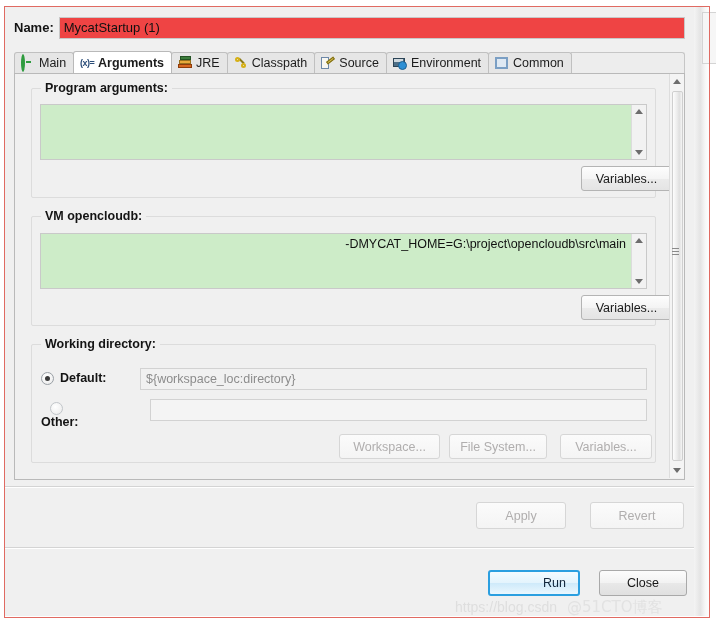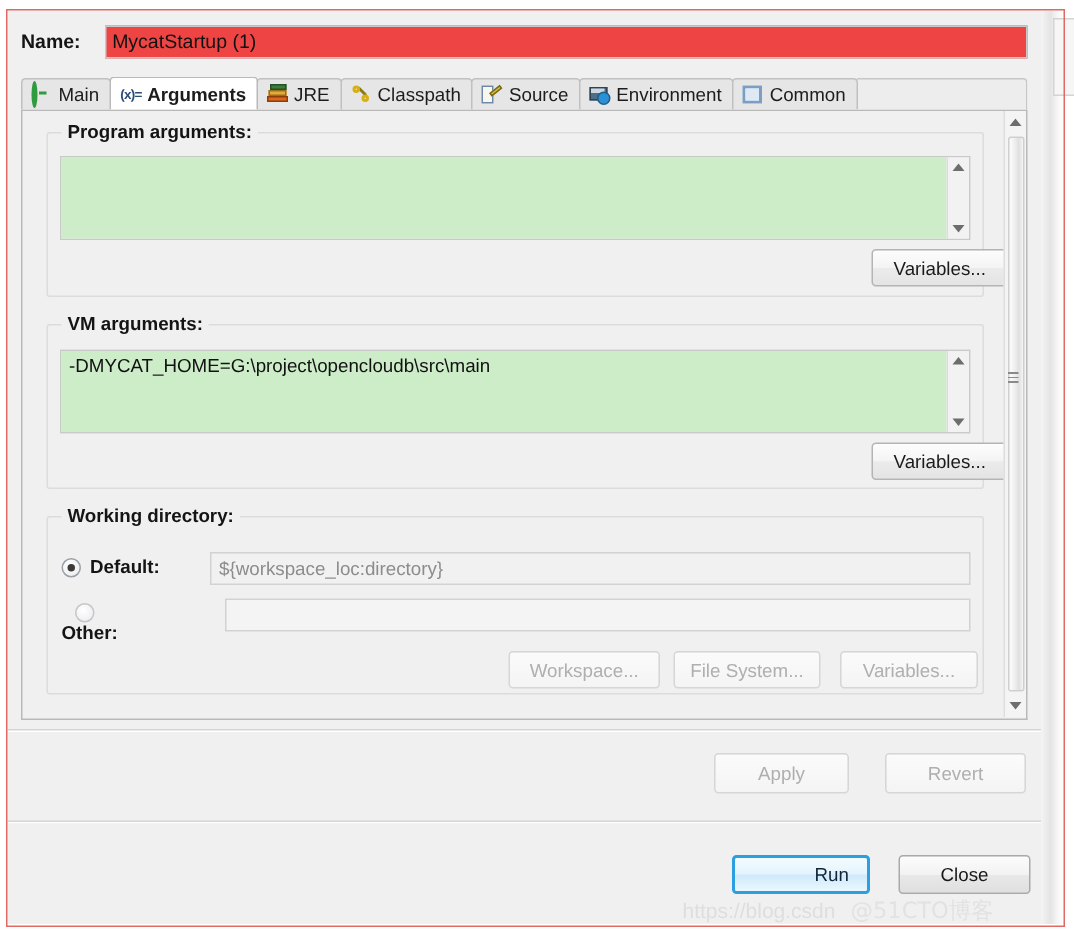--- a/index.html
+++ b/index.html
@@ -69,21 +69,21 @@
     left: 0px;
     top: 7px;
     width: 689px;
     height: 27px;
     display: flex;
     align-items: center;
     background: #f0f0f0;
   }
   #name-label {
     margin-left: 9px;
-    margin-right: 16px;
+    margin-right: 5px;
     font-size: 13px;
     font-weight: 700;
     color: #141414;
     white-space: nowrap;
   }
   #name-input {
     flex: 1;
     height: 22px;
     margin-right: 9px;
     background: #ef4444;
@@ -507,23 +507,23 @@
         <div class="mini-scroll">
           <span class="arrow-up"></span>
           <span class="arrow-down"></span>
         </div>
       </div>
       <div class="btn" id="prog-vars-btn" style="position:absolute; left:566px; top:92px; width:91px; height:25px;">
         <span>Variables...</span>
       </div>
 
       <div class="group" style="left:16px; top:142px; width:625px; height:110px;">
-        <span class="group-title">VM arguments:</span>
-      </div>
-      <div class="textarea-wrap" style="left:25px; top:159px; width:607px; height:56px;">
+        <span class="group-title">VM opencloudb:</span>
+      </div>
+      <div class="textarea-wrap" style="left:25px; top:159px; width:607px; height:56px;text-align:right;">
         <div class="textarea-field">-DMYCAT_HOME=G:\project\opencloudb\src\main</div>
         <div class="mini-scroll">
           <span class="arrow-up"></span>
           <span class="arrow-down"></span>
         </div>
       </div>
       <div class="btn" id="vm-vars-btn" style="position:absolute; left:566px; top:221px; width:91px; height:25px;">
         <span>Variables...</span>
       </div>
 

